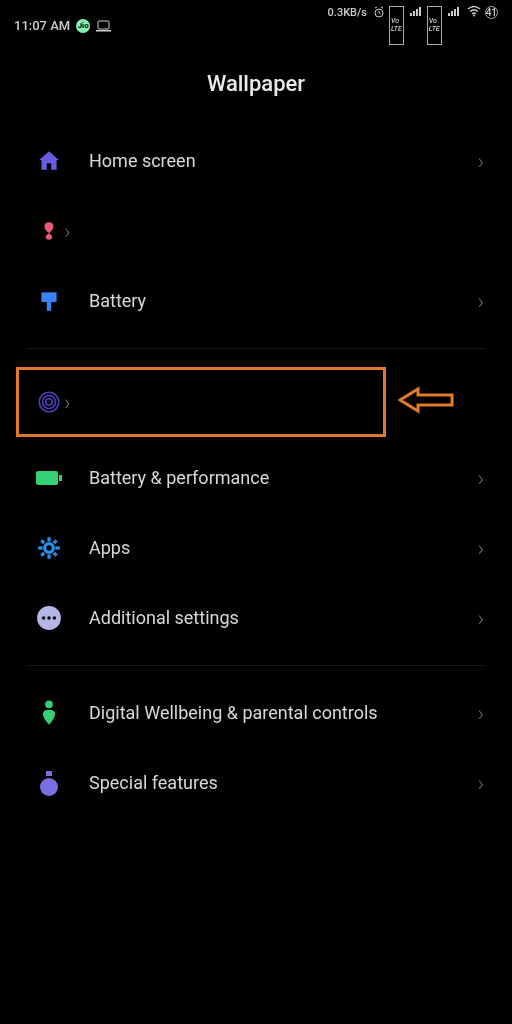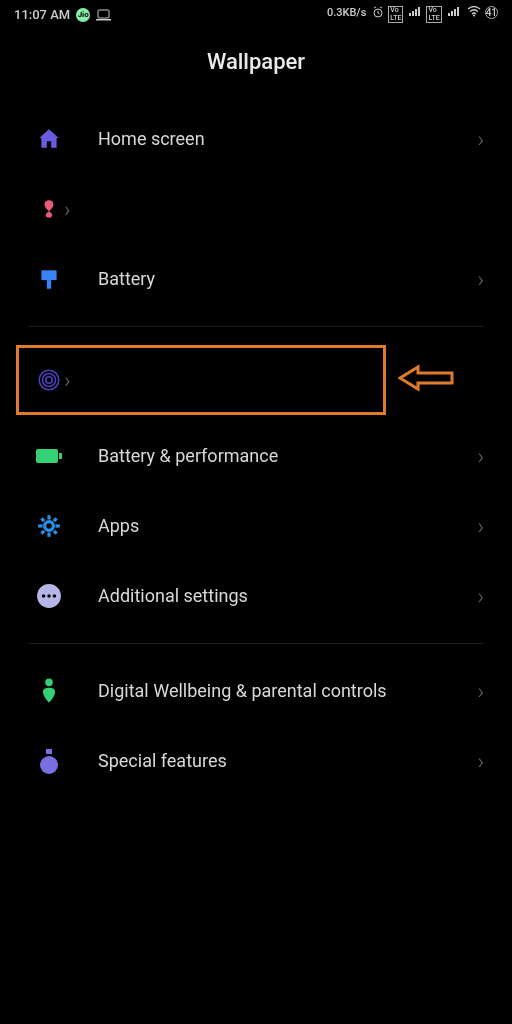--- a/index.html
+++ b/index.html
@@ -40,21 +40,21 @@
   .icon-box {
     width: 30px;
     height: 30px;
     display: flex;
     align-items: center;
     justify-content: center;
     flex-shrink: 0;
   }
   .label {
     flex: 1;
-    margin-left: 34px;
+    margin-left: 25px;
     font-size: 18px;
     color: #d8d8d8;
     line-height: 1.25;
   }
   .chevron {
     color: #6a6a6a;
     font-size: 22px;
     font-weight: 300;
   }
   .divider {
@@ -83,22 +83,23 @@
     font-size: 8px; font-weight: 700;
     display: inline-flex; align-items: center; justify-content: center;
   }
   .batt-pill {
     border: 1px solid #aaa;
     border-radius: 8px;
     padding: 0 0;
     font-size: 10px;
   }
   .volte {
-    border: 1px solid #aaa; font-size: 7px; padding: 0 1px; line-height: 1.1;
+    border: 1px solid #aaa; font-size: 7px; padding: 11px 1px; line-height: 1.1;
     display: inline-block;
+    font-style: italic;
   }
 </style>
 </head>
 <body>
 
 <div class="status-bar">
   <div class="status-left">
     <span>11:07 AM</span>
     <span class="jio-circle">Jio</span>
     <svg width="15" height="12" viewBox="0 0 15 12">

